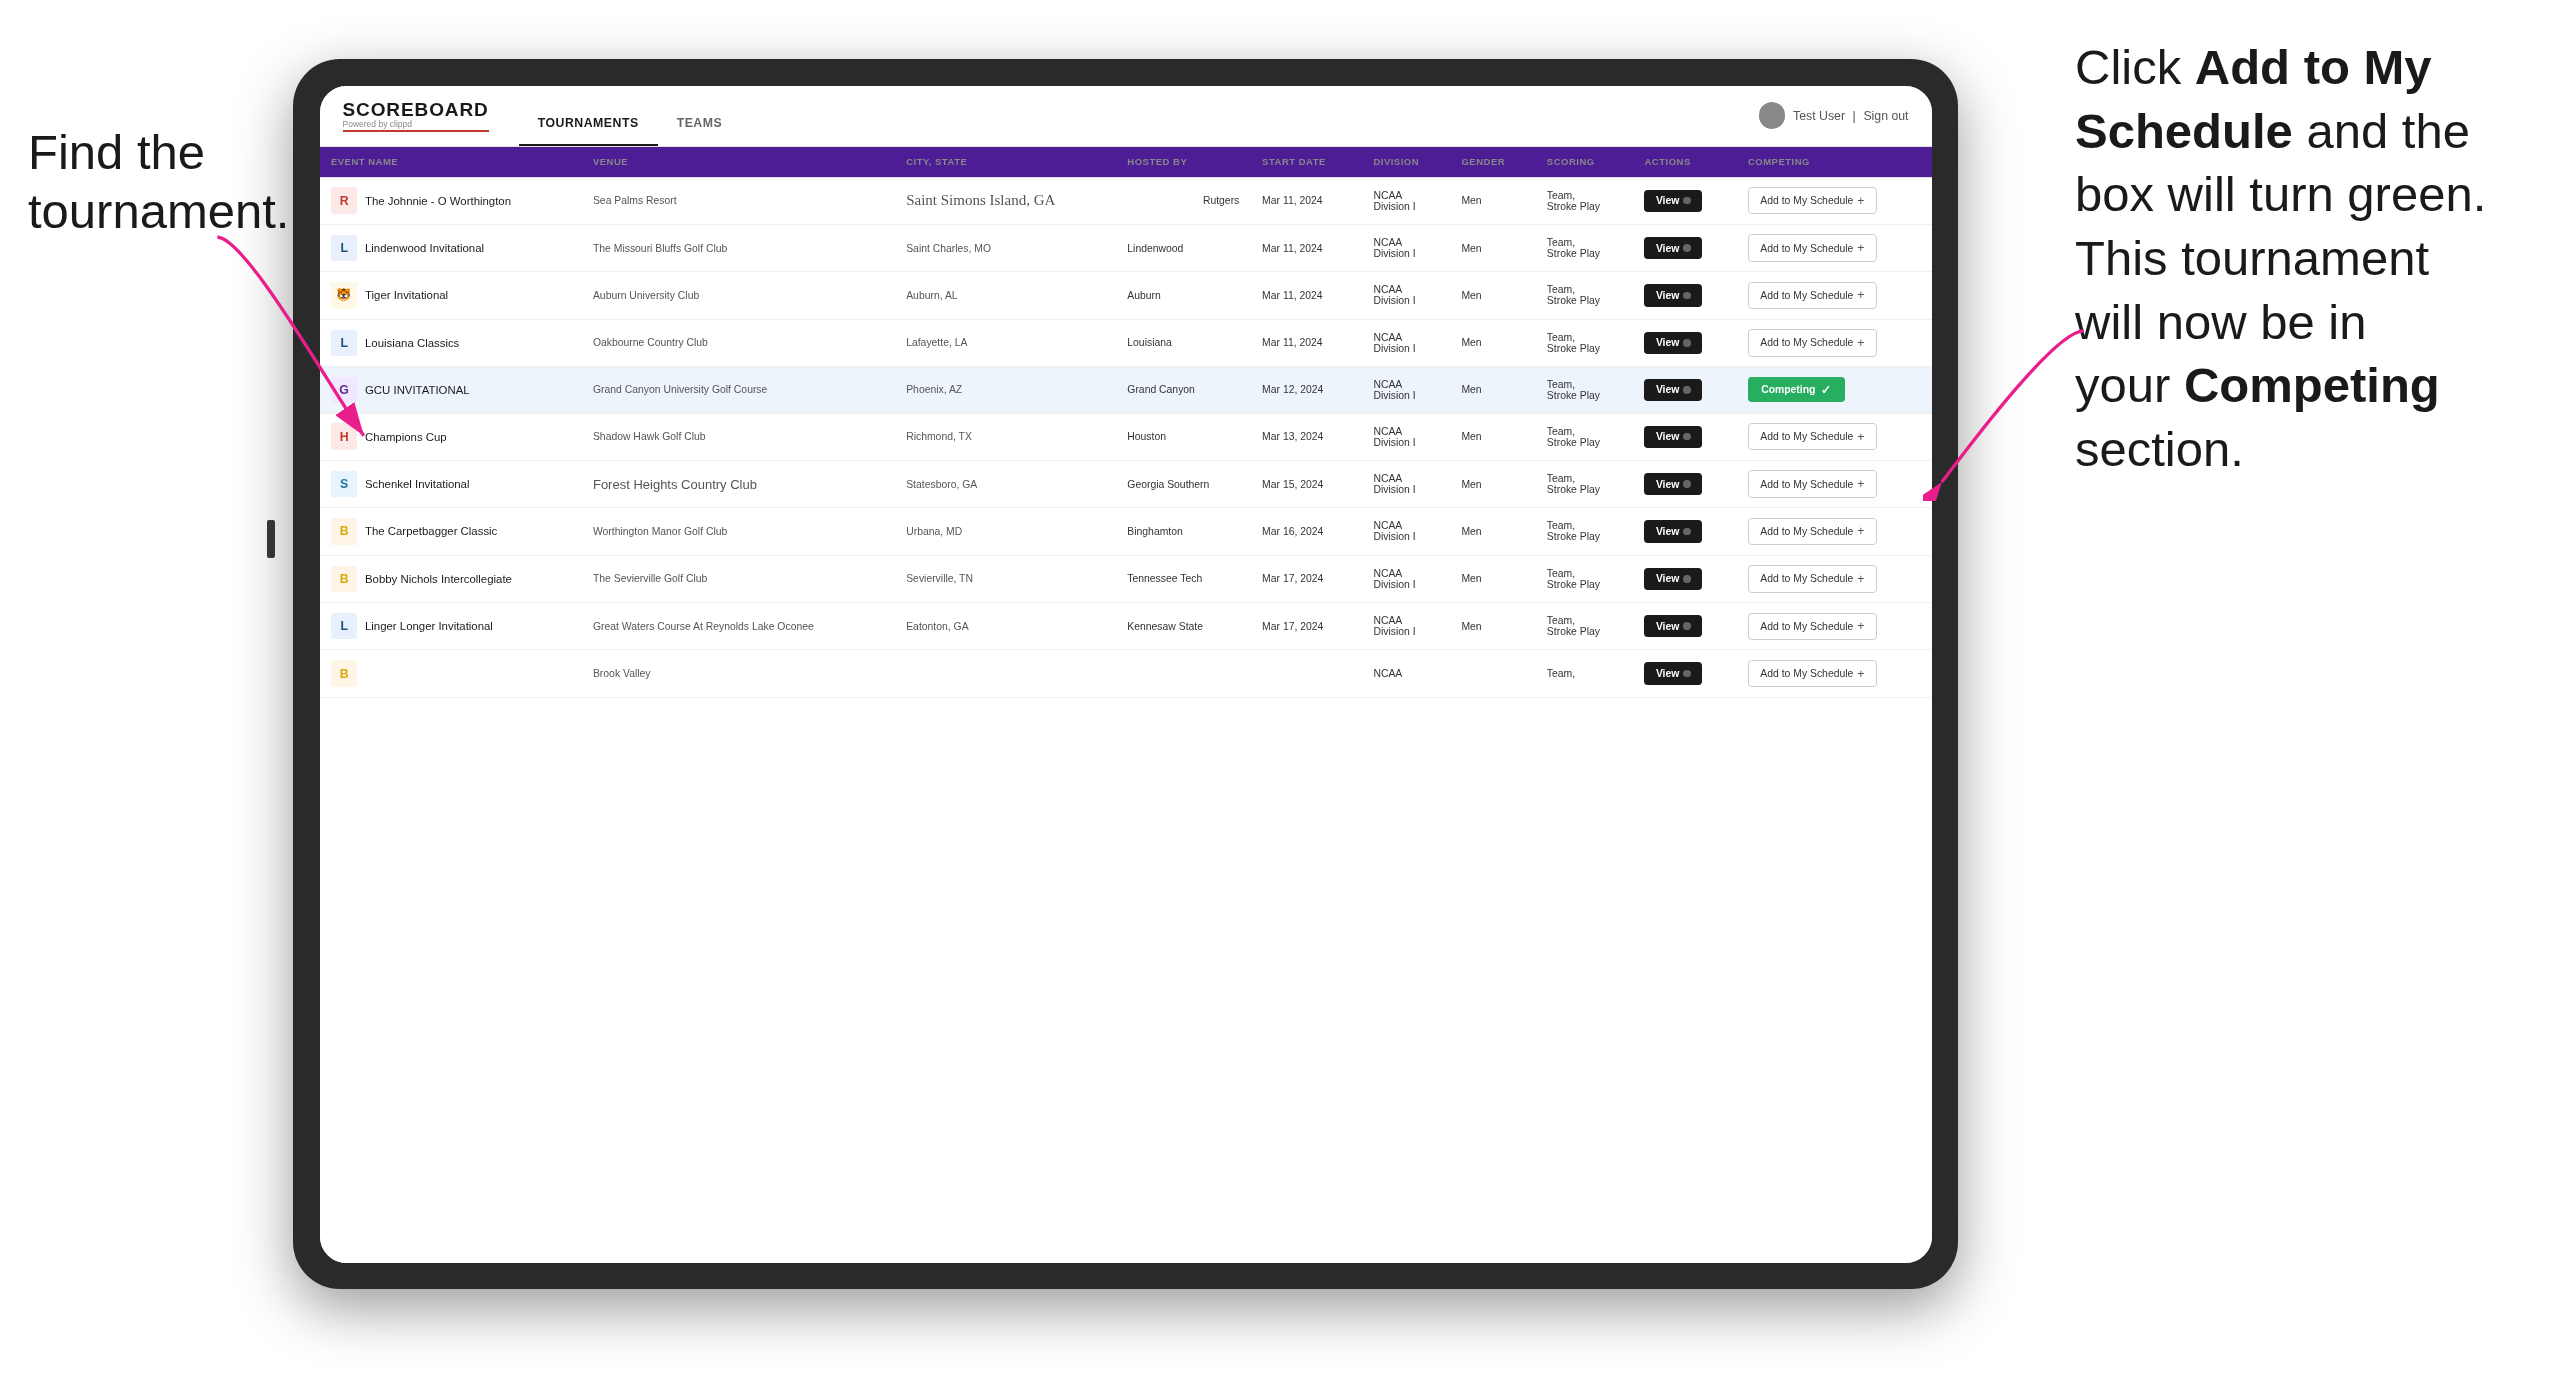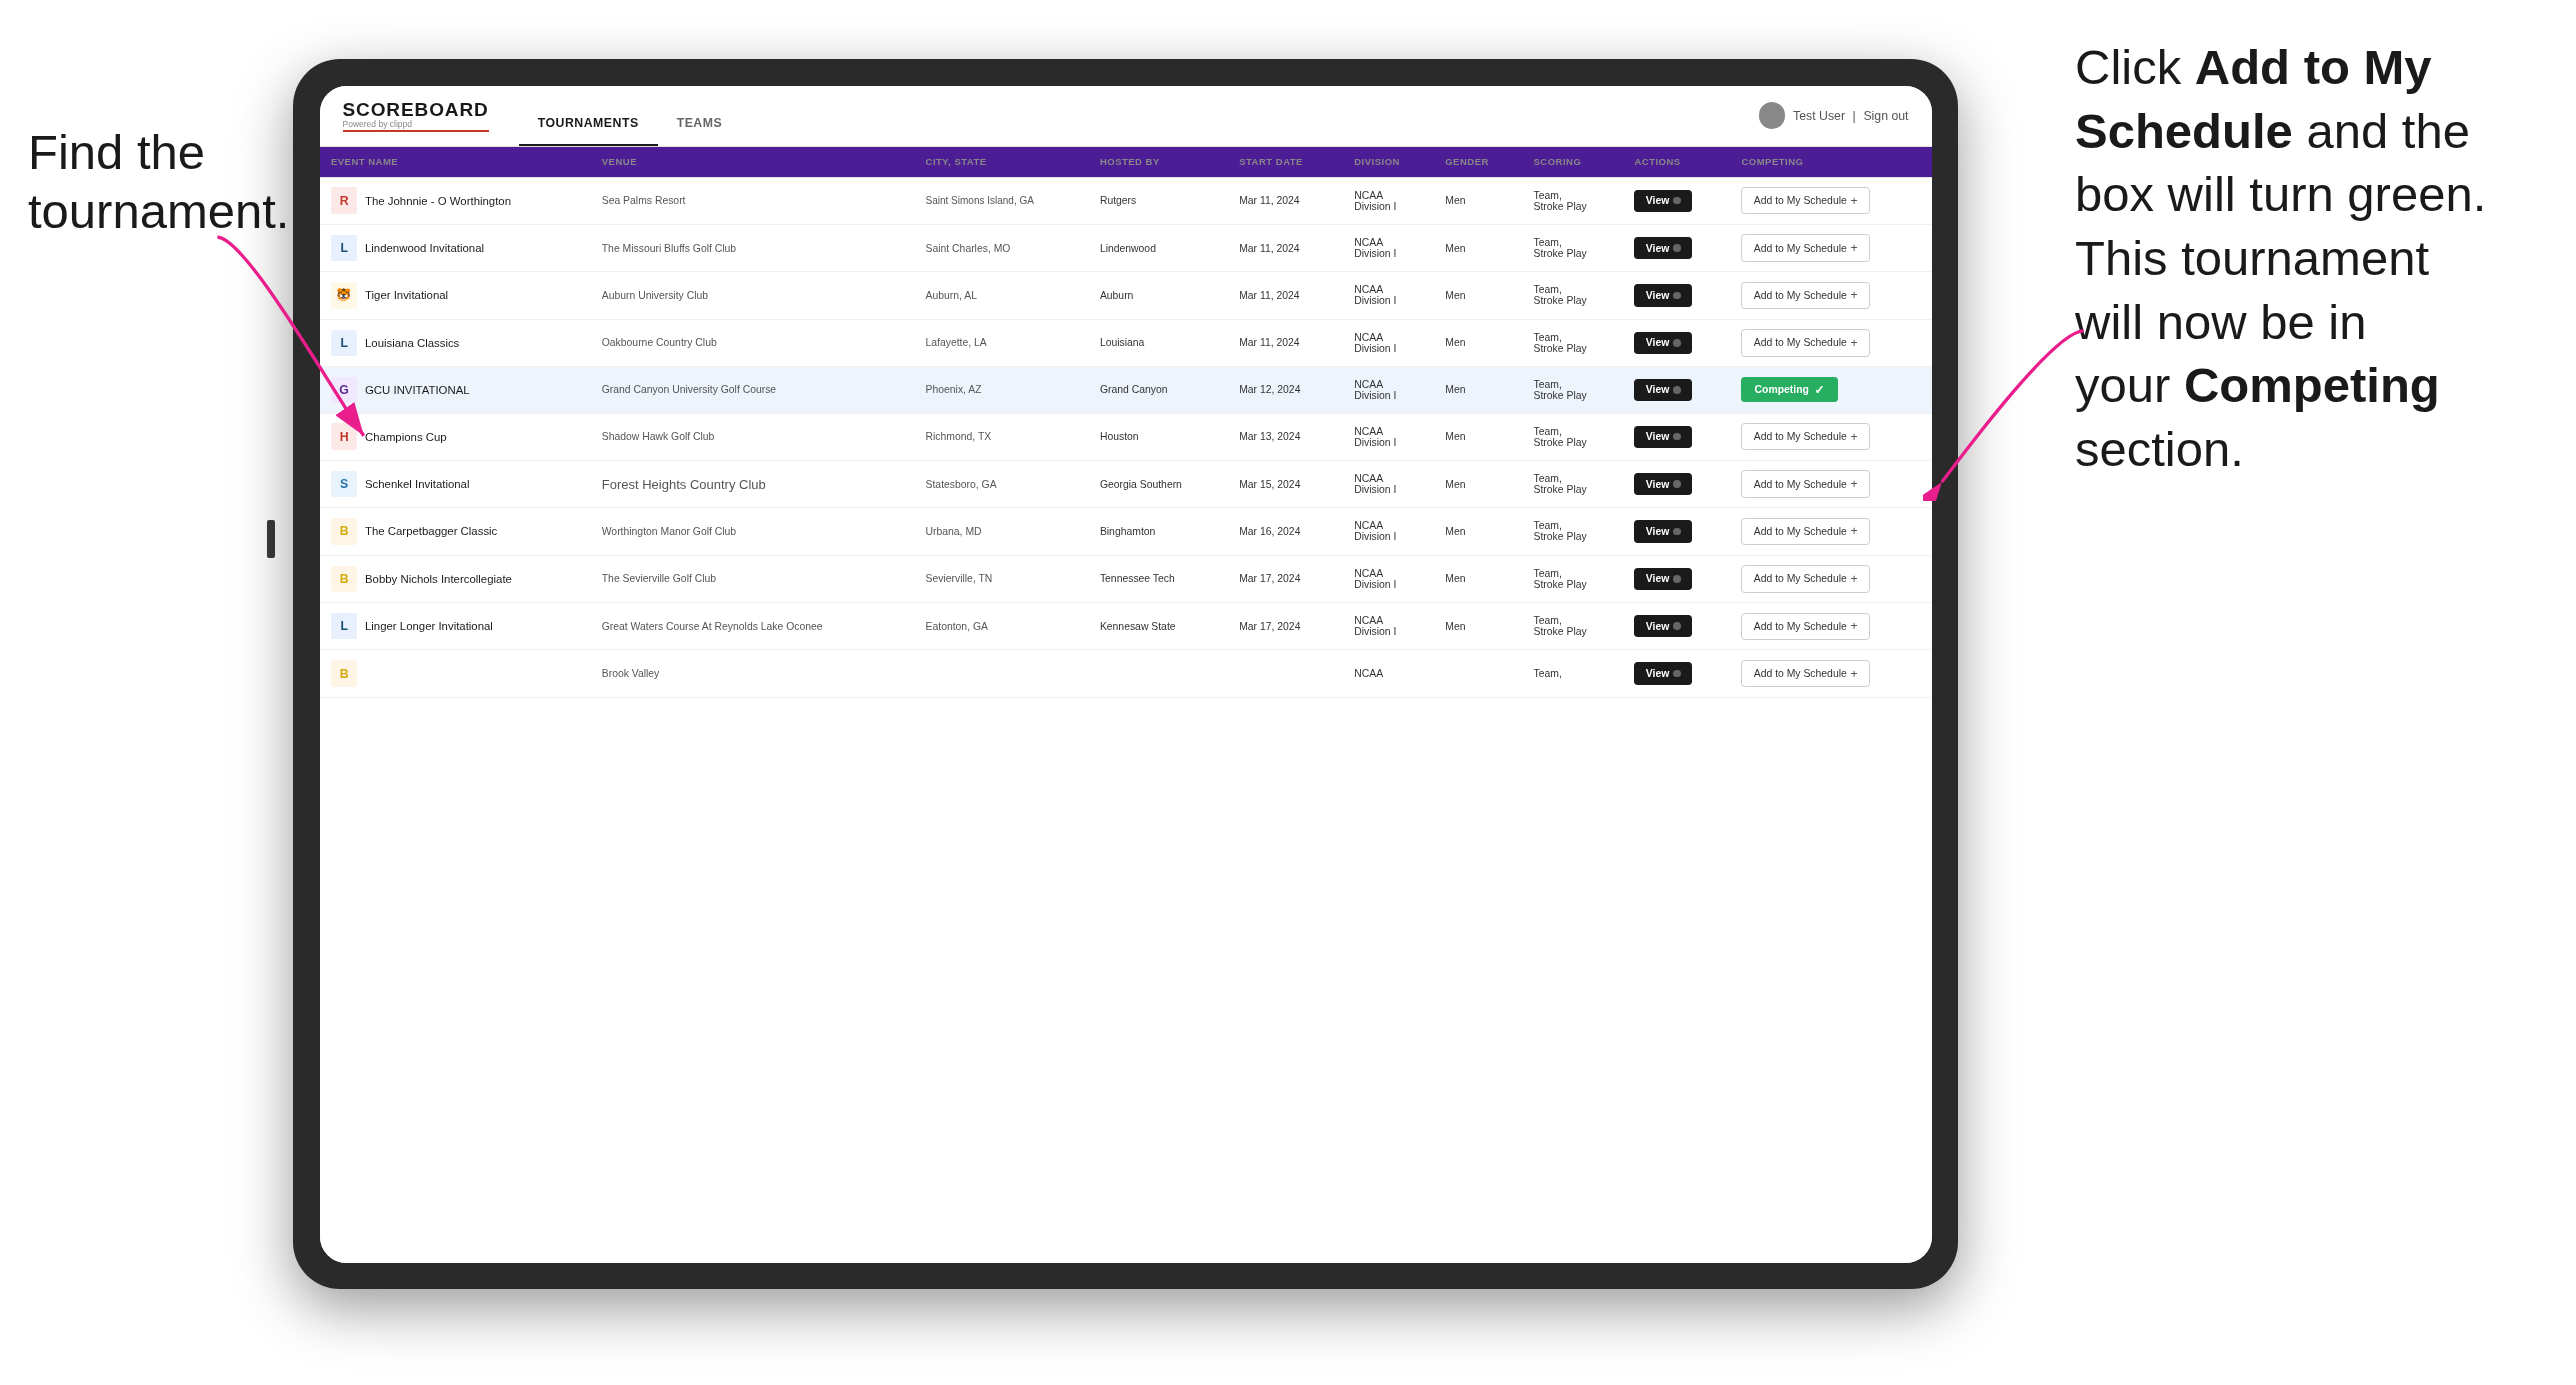--- a/index.html
+++ b/index.html
@@ -350,22 +350,22 @@
         </thead>
         <tbody id="table-body">
         <tr>
               <td>
     <div class="event-name-cell">
       <div class="school-logo" style="background:#fde8e8; color:#c0392b; font-size:12.3px; font-weight:900;">R</div>
       <span class="event-name-text">The Johnnie - O Worthington</span>
     </div>
               </td>
               <td style="font-size: 10.4px; color: rgb(85, 85, 85);">Sea Palms Resort</td>
-              <td style="font-size: 10px; color: rgb(85, 85, 85);">Saint Simons Island, GA</td>
-              <td style="font-size: 10.4px;">Rutgers</td>
+              <td style="font-size: 15px; color: rgb(85, 85, 85); font-family: Liberation Serif, serif;">Saint Simons Island, GA</td>
+              <td style="font-size: 10.4px; text-align: right;">Rutgers</td>
               <td style="font-size: 10.4px;">Mar 11, 2024</td>
               <td style="font-size: 10.4px;">NCAA<br>Division I</td>
               <td style="font-size: 10.4px;">Men</td>
               <td style="font-size: 10.4px;">Team,<br>Stroke Play</td>
               <td class="actions-cell">
                 <button class="view-btn">View <span class="view-btn-dot"></span></button>
               </td>
               <td class="competing-cell">
                 <button class="add-schedule-btn">Add to My Schedule <span class="plus">+</span></button>
               </td>

